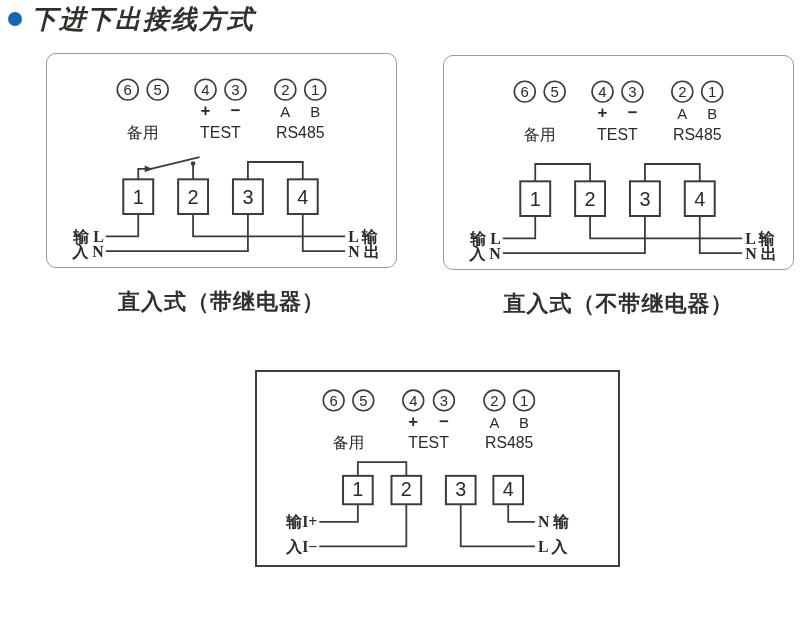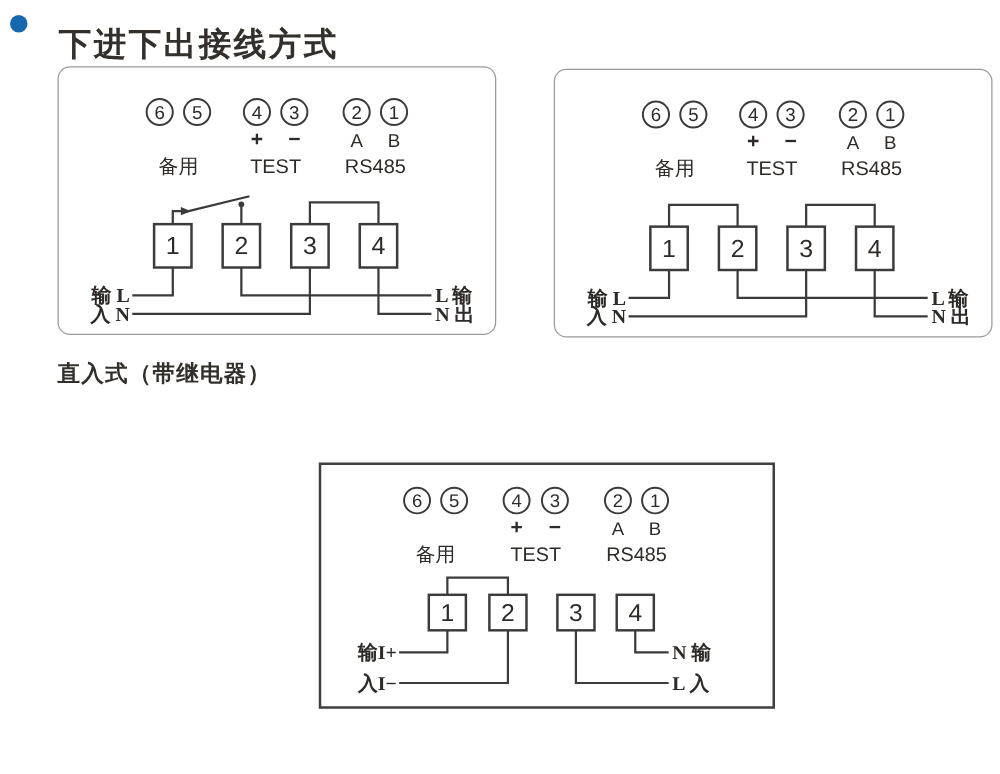--- a/index.html
+++ b/index.html
@@ -1,29 +1,29 @@
 <!DOCTYPE html>
 <html><head>
 <meta charset="utf-8">
 <style>
   html,body{margin:0;padding:0;background:#ffffff;}
   .page{position:relative;width:800px;height:619px;background:#ffffff;overflow:hidden;
         font-family:"Liberation Sans",sans-serif;color:#2d2a27;}
   .title-row{position:absolute;left:0;top:0;width:800px;height:40px;}
   .bullet{position:absolute;left:8px;top:12px;width:14px;height:14px;border-radius:50%;}
-  .page-title{position:absolute;left:31px;top:2px;margin:16px;font-size:26px;font-weight:bold;
-              letter-spacing:2px;color:#33302c;font-family:"Liberation Sans",sans-serif;}
+  .page-title{position:absolute;left:31px;top:2px;margin:0;font-size:26px;font-weight:bold;
+              letter-spacing:2px;color:#33302c;font-family:"Liberation Sans",sans-serif;font-style:italic;}
   .dbox{position:absolute;background:#fff;box-sizing:border-box;}
   .dbox.rounded{border:1.5px solid #9a9a9a;border-radius:10px;}
   .dbox.square{border:2px solid #3f3f3f;}
   .dbox svg{display:block;width:100%;height:100%;}
   .box1{left:46px;top:53px;width:351px;height:215px;}
   .box2{left:443px;top:55px;width:351px;height:215px;}
   .box3{left:255px;top:370px;width:365px;height:197px;}
-  .caption{position:absolute;text-align:left;font-size:18px;font-weight:bold;color:#33302c;
+  .caption{position:absolute;text-align:center;font-size:22px;font-weight:bold;color:#33302c;
            letter-spacing:1px;font-family:Liberation Mono, monospace;}
   .cap1{left:46px;top:287px;width:351px;}
   .cap2{left:443px;top:289px;width:351px;}
   .cap3{left:255px;top:588px;width:365px;}
   
   .wire{stroke:#3b3b3b;stroke-width:1.8;fill:none;}
   .cbadge{stroke:#3b3b3b;stroke-width:1.6;fill:#ffffff;}
   .term{stroke:#3b3b3b;stroke-width:2;fill:#ffffff;}
   .dot{fill:#3b3b3b;stroke:none;}
   .arrow{fill:#3b3b3b;stroke:none;}
@@ -142,20 +142,21 @@
         <path class="wire" d="M201.5,161.5 V199 H59"></path>
         <path class="wire" d="M146.5,161.5 V184 H299"></path>
         <path class="wire" d="M256.5,161.5 V199 H299"></path>
         <text class="tsd end" x="57" y="189.5">输 L</text>
         <text class="tsd end" x="57" y="204.5">入 N</text>
         <text class="tsd start" x="302" y="189.5">L 输</text>
         <text class="tsd start" x="302" y="204.5">N 出</text>
       </g>
     </svg>
   </div>
+  <div class="caption cap2">直入式（不带继电器）</div>
 
   <div class="dbox square box3">
     <svg viewBox="0 0 365 197" preserveAspectRatio="none">
       <g>
         <circle class="cbadge" cx="77.5" cy="29" r="10.5"></circle>
         <circle class="cbadge" cx="107.5" cy="29" r="10.5"></circle>
         <circle class="cbadge" cx="158" cy="29" r="10.5"></circle>
         <circle class="cbadge" cx="189" cy="29" r="10.5"></circle>
         <circle class="cbadge" cx="240" cy="29" r="10.5"></circle>
         <circle class="cbadge" cx="270" cy="29" r="10.5"></circle>

